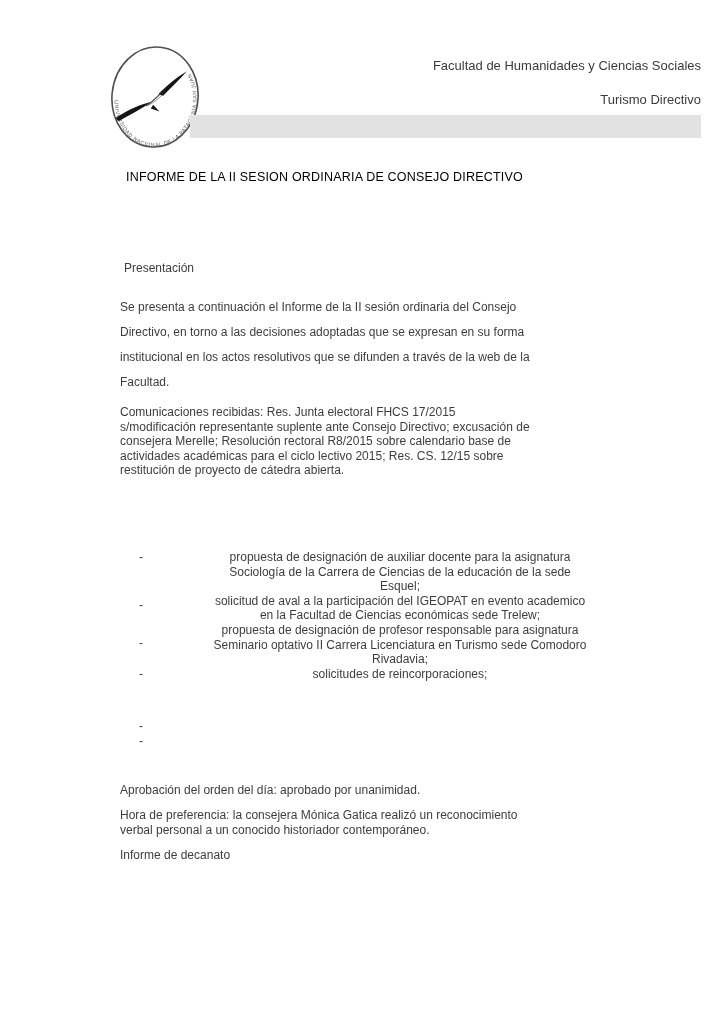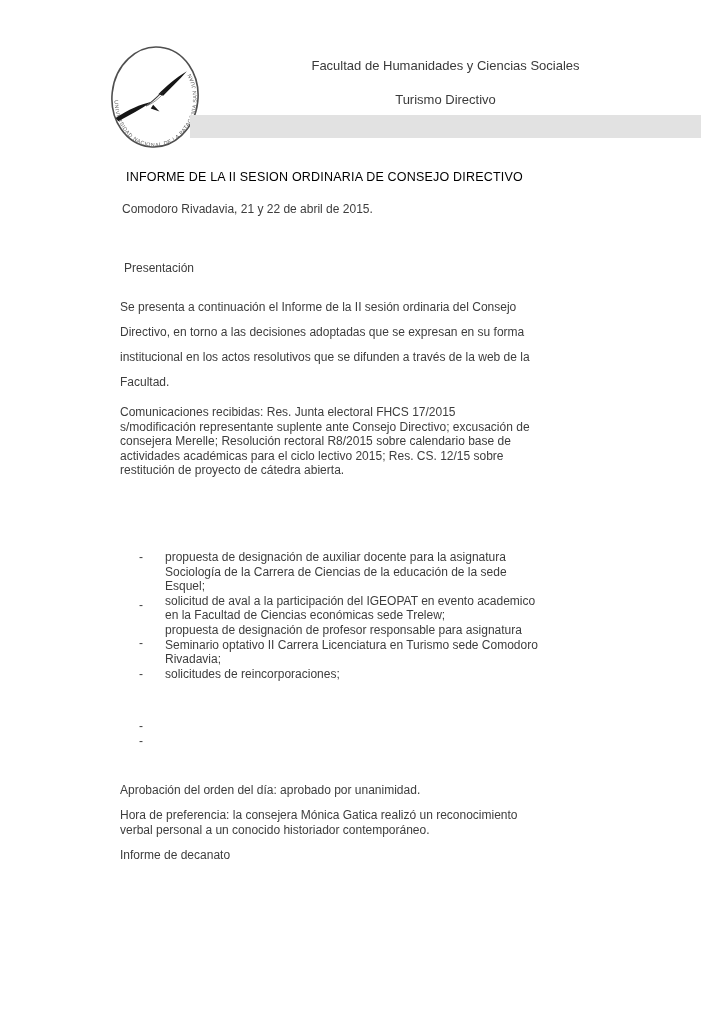--- a/index.html
+++ b/index.html
@@ -2,27 +2,27 @@
 <html><head>
 <meta charset="utf-8">
 <style>
   html,body{margin:0;padding:0;background:#fff;}
   .page{
     position:relative;width:724px;height:1024px;background:#ffffff;
     font-family:"Liberation Sans","DejaVu Sans",sans-serif;
     color:#3d3d3d;overflow:hidden;
   }
   .abs{position:absolute;}
-  .hdr-line{left:190px;width:511px;text-align:center;font-size:13px;color:#3a3a3a;}
+  .hdr-line{left:190px;width:511px;text-align:right;font-size:13px;color:#3a3a3a;}
   .banner{left:190px;top:115px;width:511px;height:23px;background:#e2e2e2;}
   .title{left:126px;top:170px;font-size:12.5px;color:#000000;letter-spacing:.2px;}
   .body-txt{font-size:12px;line-height:14.6px;white-space:pre-line;color:#3d3d3d;}
   .dbl{line-height:25px;}
   .list-block{left:165px;top:550px;width:470px;}
-  .list-item{font-size:12px;line-height:14.6px;white-space:pre-line;}
+  .list-item{font-size:12px;line-height:14.6px;white-space:pre-line;text-align:center;}
   .dash{left:139px;font-size:12px;line-height:14.6px;color:#3d3d3d;}
   .d1{top:550px;} .d2{top:598px;} .d3{top:636px;} .d4{top:667px;} .d5{top:719px;} .d6{top:734px;}
   .logo-wrap{left:103px;top:45px;width:104px;height:104px;}
 </style>
 </head>
 <body>
 
 <div class="page">
 
   <div class="abs logo-wrap">
@@ -44,21 +44,20 @@
         <path d="M51 60 L 58 66 L 49 64 Z" fill="#161616"></path>
       </g>
     </svg>
   </div>
 
   <div class="abs hdr-line" style="top:58px">Facultad de Humanidades y Ciencias Sociales</div>
   <div class="abs hdr-line" style="top:92px">Turismo Directivo</div>
   <div class="abs banner"></div>
 
   <div class="abs title">INFORME DE LA II SESION ORDINARIA DE CONSEJO DIRECTIVO</div>
-  <div class="abs body-txt" style="left:122px;top:202px">Comodoro Rivadavia, 21 y 22 de abril de 2015.</div>
 
   <div class="abs body-txt" style="left:124px;top:261px">Presentación</div>
   <div class="abs body-txt dbl" style="left:120px;top:295px;width:500px">Se presenta a continuación el Informe de la II sesión ordinaria del Consejo
 Directivo, en torno a las decisiones adoptadas que se expresan en su forma
 institucional en los actos resolutivos que se difunden a través de la web de la
 Facultad.</div>
 
   <div class="abs body-txt" style="left:120px;top:405px;width:520px">Comunicaciones recibidas: Res. Junta electoral FHCS 17/2015
 s/modificación representante suplente ante Consejo Directivo; excusación de
 consejera Merelle; Resolución rectoral R8/2015 sobre calendario base de

